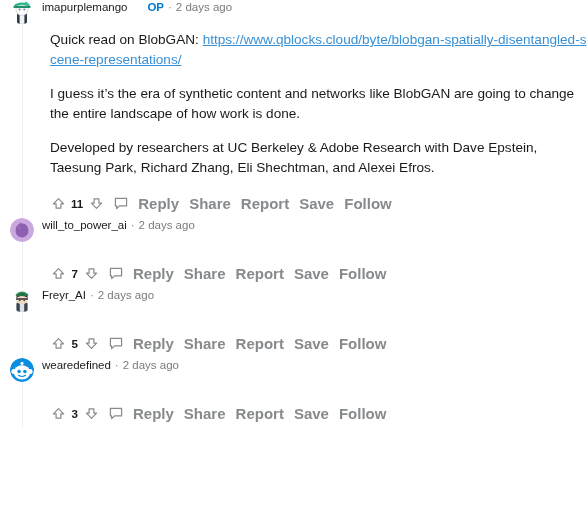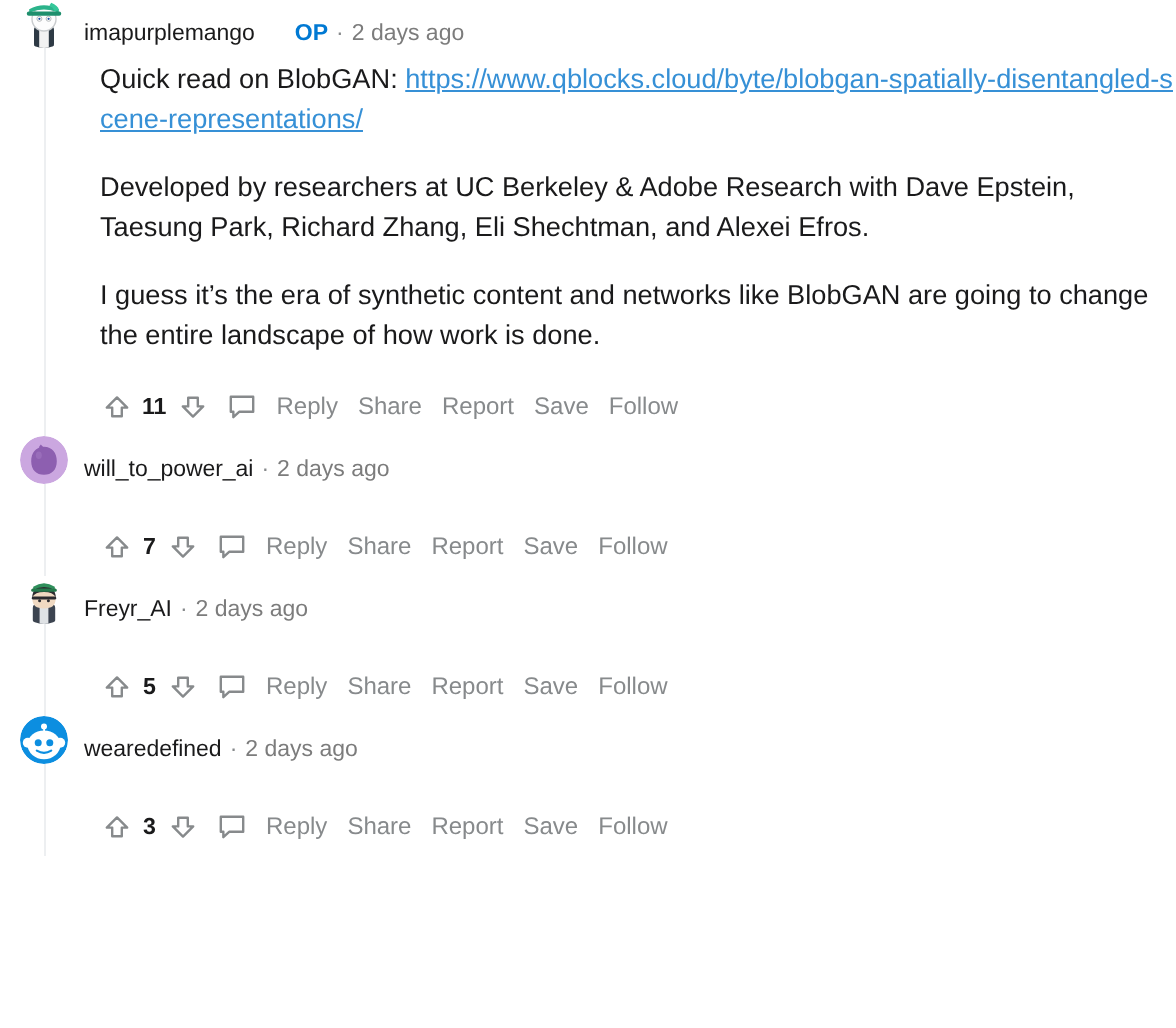--- a/index.html
+++ b/index.html
@@ -17,21 +17,21 @@
 
   .thread { position: relative; }
 
   .comment {
     position: relative;
     padding-left: 0;
   }
 
   .comment-head {
     display: flex;
-    align-items: flex-end;
+    align-items: flex-start;
     height: 24px;
     padding-left: 10px;
   }
 
   .avatar {
     width: 24px;
     height: 24px;
     border-radius: 50%;
     flex: 0 0 24px;
     position: relative;
@@ -125,22 +125,22 @@
     height: 18px;
     display: inline-flex;
     align-items: center;
     justify-content: center;
     margin-left: 8px;
     margin-right: 3px;
   }
   .action-link {
     padding: 2px 5px;
     color: #878a8c;
-    font-weight: normal;
-    font-size: 12px;
+    font-weight: bold;
+    font-size: 15px;
     cursor: pointer;
     white-space: nowrap;
   }
 </style>
 </head>
 <body>
 
 <div class="thread" id="thread">
     <div class="comment">
       <div class="comment-head">
@@ -160,22 +160,22 @@
         <div class="meta">
           <span class="username">imapurplemango</span>
           <span class="op-badge">OP</span>
           <span class="dot">·</span>
           <span class="timestamp">2 days ago</span>
         </div>
       </div>
       <div class="comment-body">
         <div class="thread-line"></div>
         <p class="para"><span>Quick read on BlobGAN: </span><a class="link">https://www.qblocks.cloud/byte/blobgan-spatially-disentangled-scene-representations/</a></p>
+        <p class="para">I guess it’s the era of synthetic content and networks like BlobGAN are going to change the entire landscape of how work is done.</p>
         <p class="para">Developed by researchers at UC Berkeley &amp; Adobe Research with Dave Epstein, Taesung Park, Richard Zhang, Eli Shechtman, and Alexei Efros.</p>
-        <p class="para">I guess it’s the era of synthetic content and networks like BlobGAN are going to change the entire landscape of how work is done.</p>
         <div class="actions">
           <span class="vote-arrow">
             <svg width="15" height="15" viewBox="0 0 20 20" fill="none" stroke="#878a8c" stroke-width="1.6" stroke-linejoin="round" stroke-linecap="round">
               <path d="M10 3.6 L3.2 10.4 L6.8 10.4 L6.8 16.2 L13.2 16.2 L13.2 10.4 L16.8 10.4 Z"></path>
             </svg>
           </span>
           <span class="score">11</span>
           <span class="vote-arrow">
             <svg width="15" height="15" viewBox="0 0 20 20" fill="none" stroke="#878a8c" stroke-width="1.6" stroke-linejoin="round" stroke-linecap="round">
               <path d="M10 16.4 L16.8 9.6 L13.2 9.6 L13.2 3.8 L6.8 3.8 L6.8 9.6 L3.2 9.6 Z"></path>

